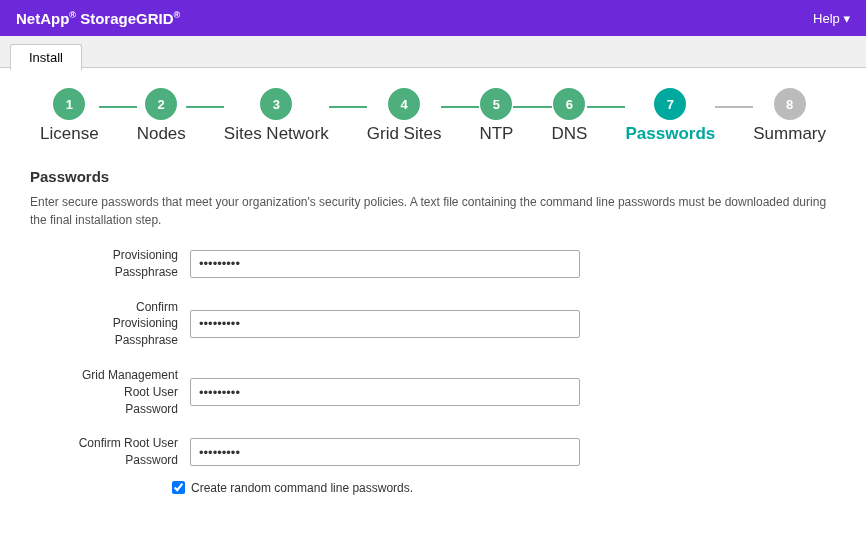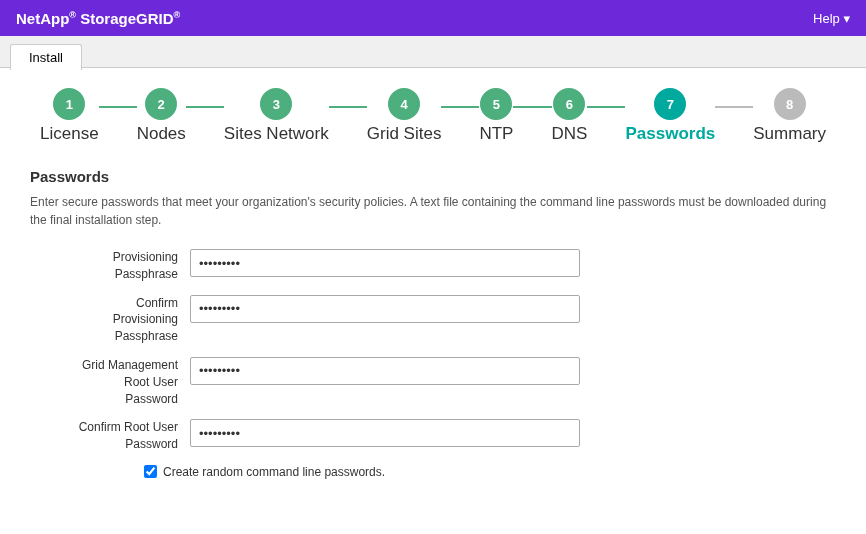--- a/index.html
+++ b/index.html
@@ -111,28 +111,29 @@
     
     .section-title {
       font-size: 15px;
       font-weight: bold;
       color: #333;
       margin-bottom: 8px;
     }
     .section-desc {
       font-size: 12px;
       color: #555;
-      margin-bottom: 20px;
       line-height: 1.5;
     }
 
     
     .form-row {
       display: flex;
+      align-items: center;
       margin-bottom: 12px;
+      margin-top: 18px;
     }
     .form-label {
       width: 160px;
       text-align: right;
       padding-right: 12px;
       font-size: 12px;
       color: #333;
       line-height: 1.4;
       flex-shrink: 0;
     }
@@ -145,21 +146,21 @@
       font-size: 13px;
       color: #333;
       background: #fff;
     }
 
     
     .checkbox-row {
       display: flex;
       align-items: center;
       margin-top: 8px;
-      margin-left: 80px;
+      margin-left: 108px;
       padding-left: 34px;
     }
     .checkbox-row input[type="checkbox"] {
       margin-right: 6px;
       cursor: pointer;
     }
     .checkbox-label {
       font-size: 12px;
       color: #333;
     }

